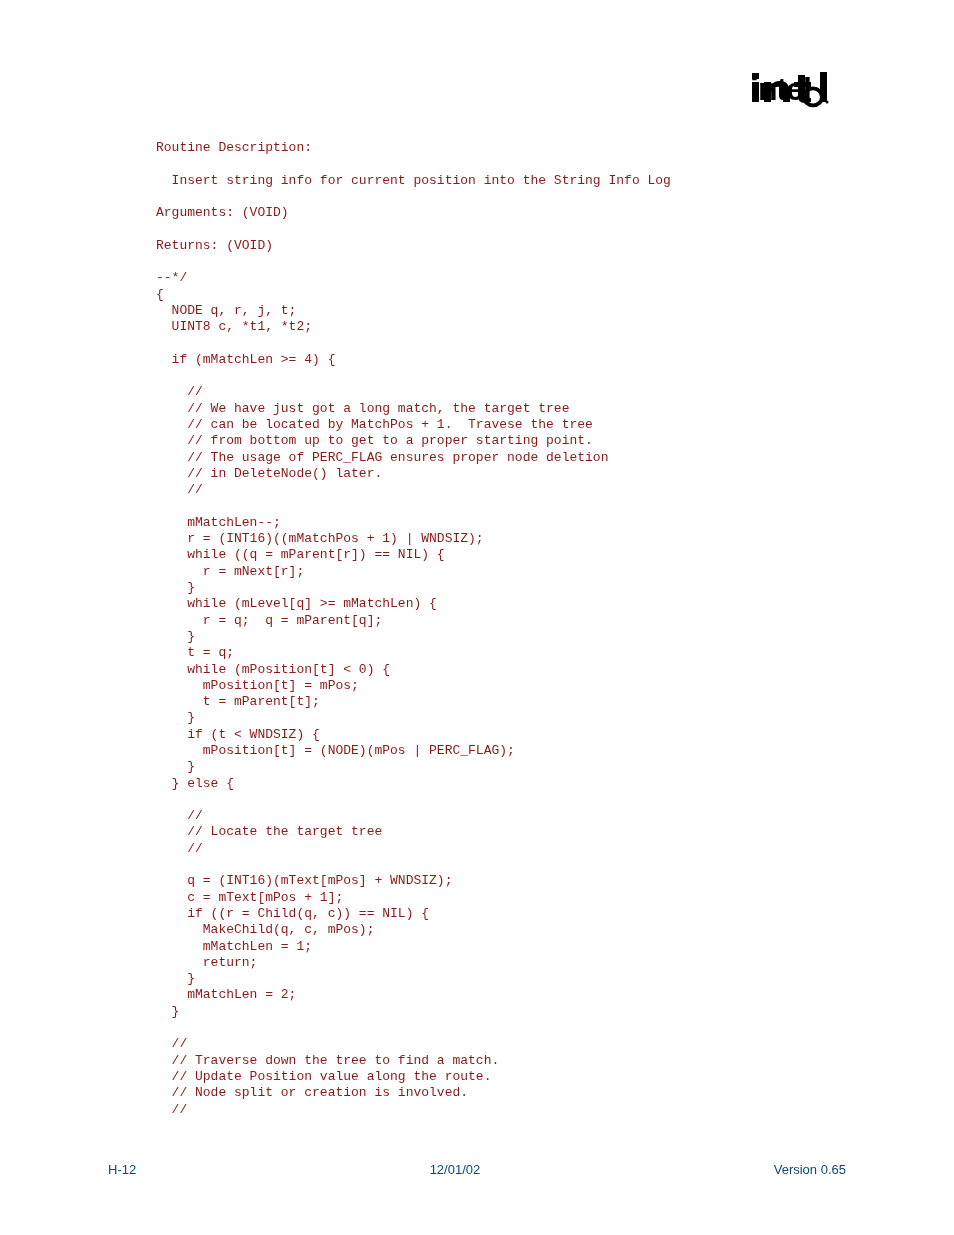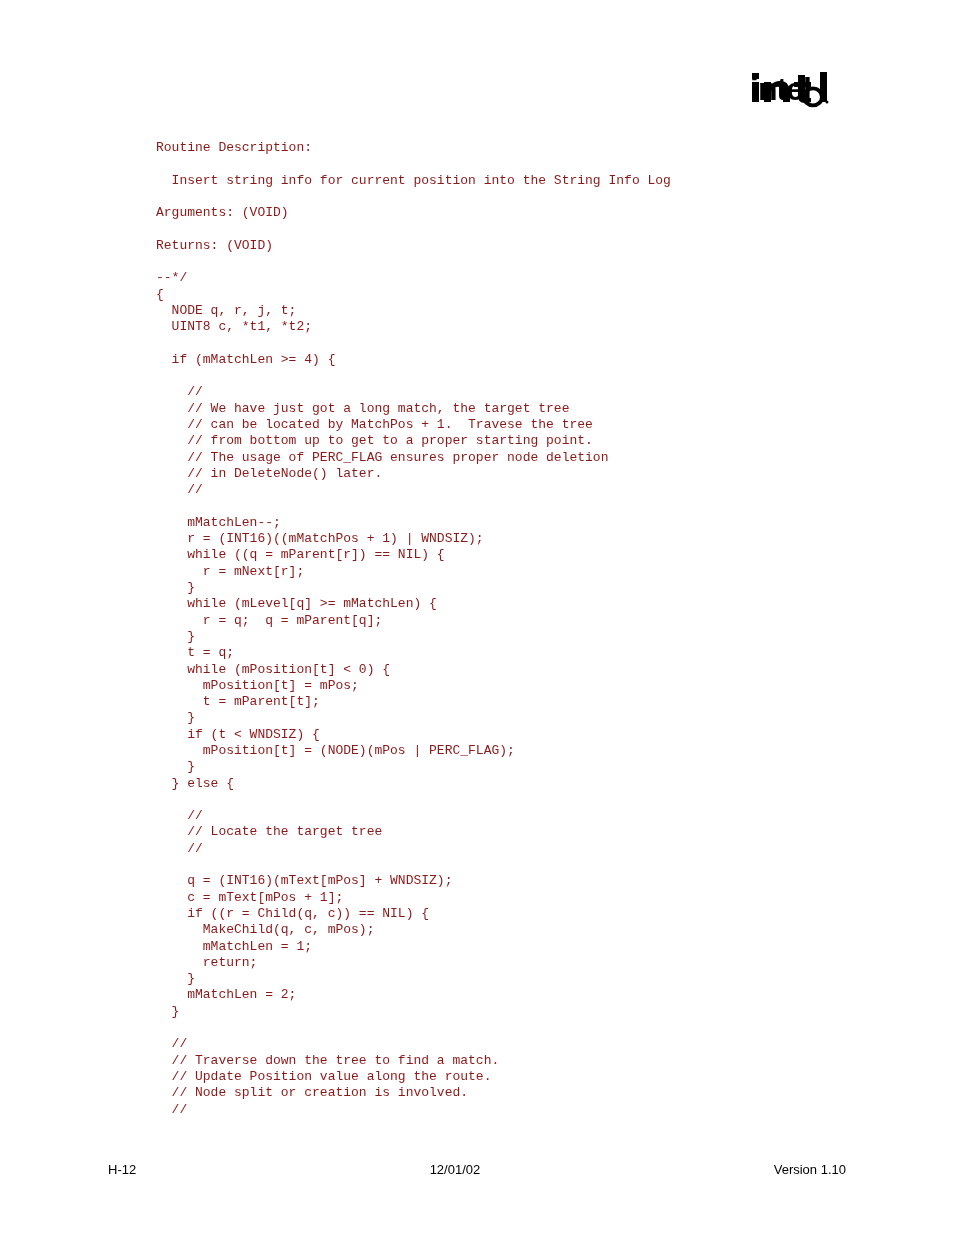--- a/index.html
+++ b/index.html
@@ -29,21 +29,21 @@
   }
   .footer {
     position: absolute;
     bottom: 58px;
     left: 108px;
     right: 108px;
     display: flex;
     justify-content: space-between;
     font-family: Arial, Helvetica, sans-serif;
     font-size: 13px;
-    color: #000000;
+    color: #0c4a6e;
   }
 </style>
 </head>
 <body>
 
 <div class="logo">
   <svg width="80" height="38" viewBox="0 0 80 38">
     <g fill="#000000">
       <rect x="2" y="3" width="7" height="6"></rect>
       <rect x="2" y="12" width="7" height="20"></rect>
@@ -125,14 +125,14 @@
 
   //
   // Traverse down the tree to find a match.
   // Update Position value along the route.
   // Node split or creation is involved.
   //</div>
 
 <div class="footer">
   <span>H-12</span>
   <span>12/01/02</span>
-  <span>Version 1.10</span>
+  <span>Version 0.65</span>
 </div>
 
 </body></html>

